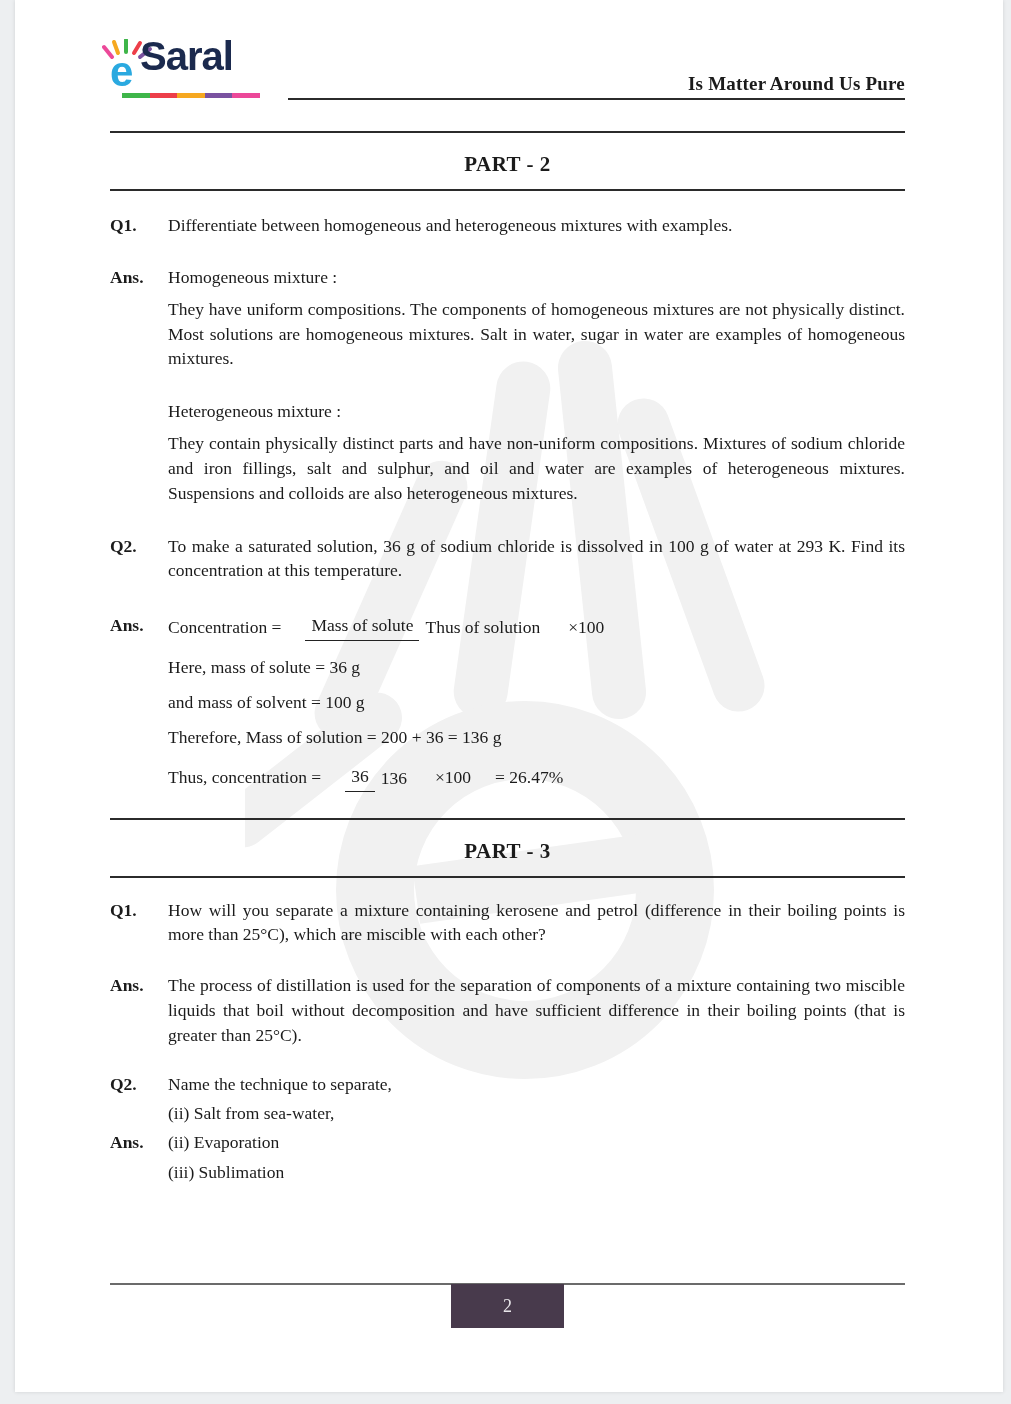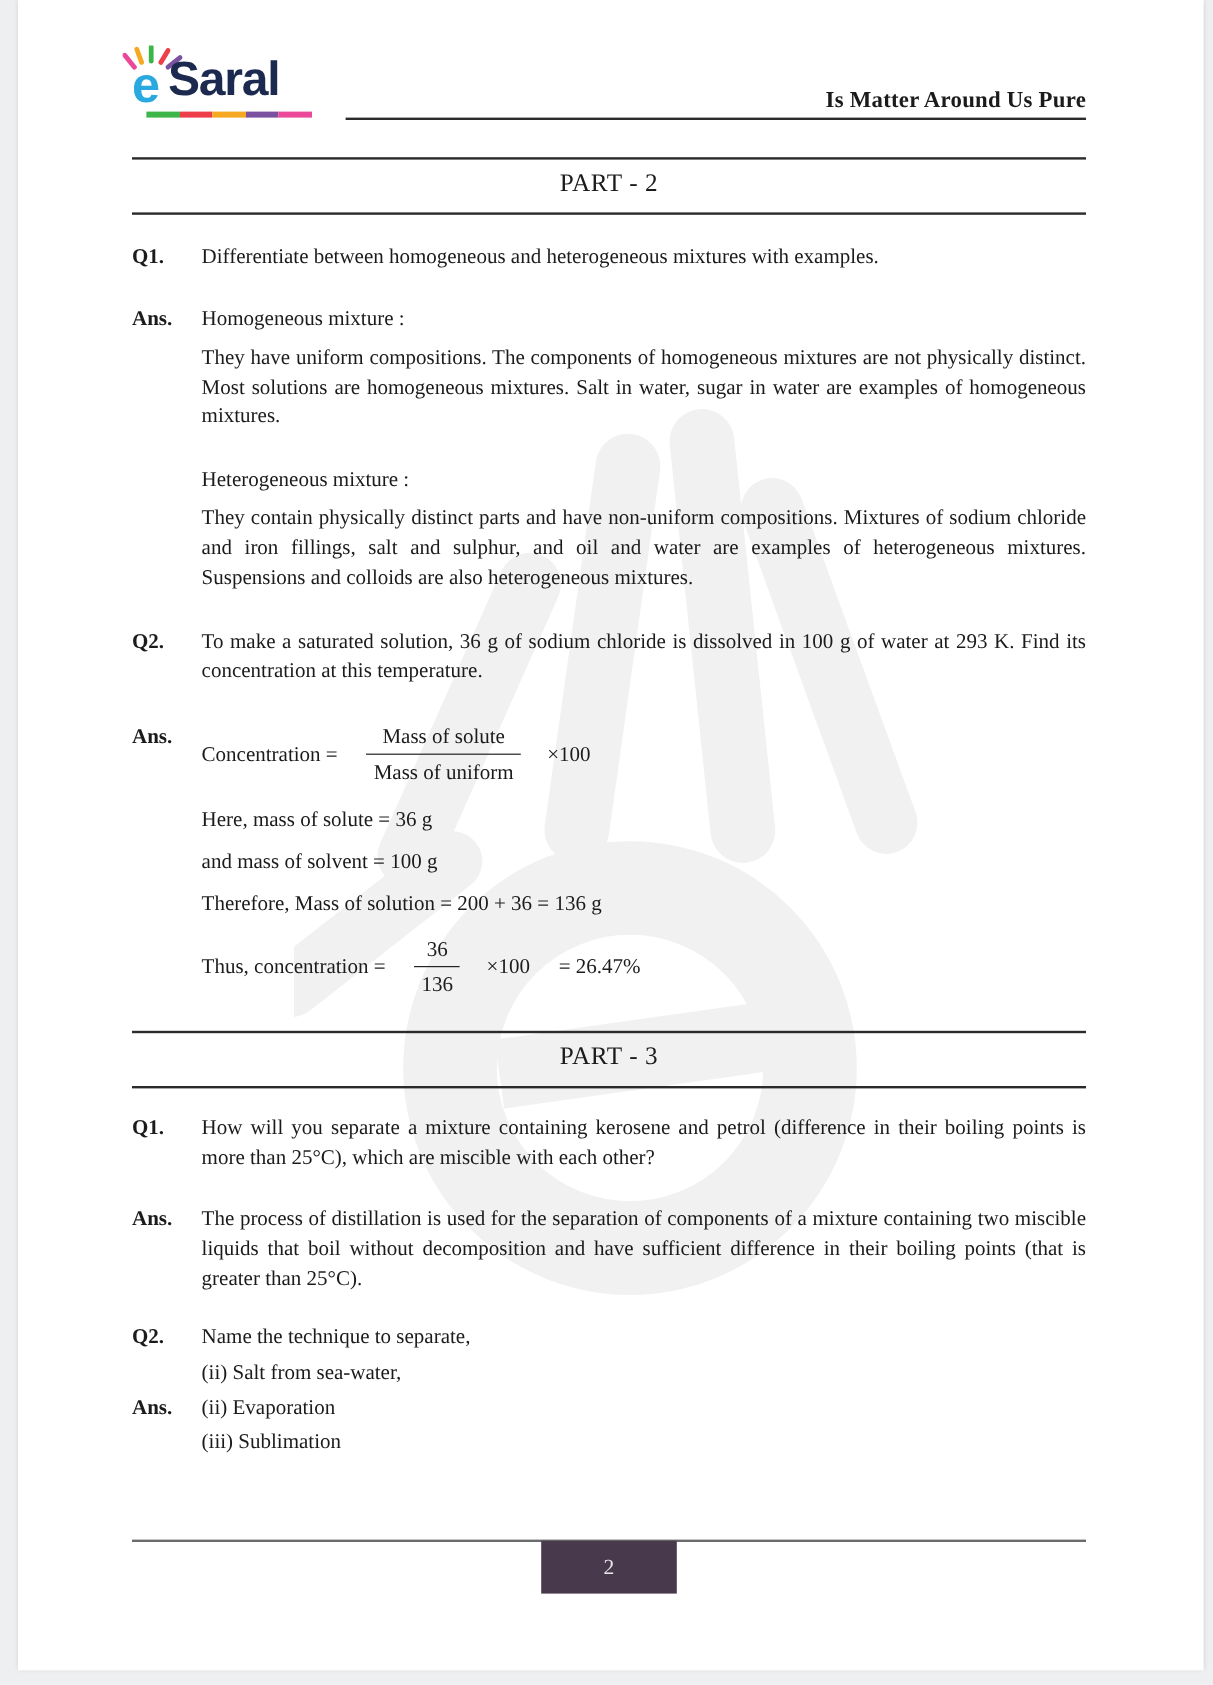--- a/index.html
+++ b/index.html
@@ -22,43 +22,43 @@
 
   
   .watermark{ position:absolute; left:230px; top:330px; z-index:1; pointer-events:none; }
 
   
   .header{ display:flex; align-items:flex-end; margin-top:44px; height:56px; }
   .logo{ position:relative; width:150px; height:56px; flex:0 0 auto; }
   .logo-mark{ position:absolute; left:0; bottom:10px; }
   .logo-e{ font-family:"Liberation Sans",sans-serif; font-weight:bold; font-size:42px; line-height:34px; color:var(--blue); }
   .logo-fingers{ position:absolute; left:-8px; top:-16px; }
-  .logo-text{ position:absolute; left:30px; bottom:14px; font-family:"Liberation Sans",sans-serif;
+  .logo-text{ position:absolute; left:30px; bottom:24px; font-family:"Liberation Sans",sans-serif;
     font-weight:bold; font-size:40px; line-height:40px; color:var(--navy); letter-spacing:-1px; }
   .logo-underline{ position:absolute; left:12px; bottom:2px; width:138px; height:5px; display:flex; }
   .logo-underline span{ flex:1; height:100%; }
   .header-right{ flex:1; margin-left:28px; border-bottom:2.5px solid var(--rule);
     display:flex; justify-content:flex-end; padding-bottom:3px; }
   .doc-title{ font-size:19px; font-weight:bold; letter-spacing:.2px; }
 
   
   .part-heading{ margin-top:31px; }
   .part-heading .rule{ border-top:2.5px solid var(--rule); }
-  .part-heading h2{ text-align:center; font-size:21px; font-weight:normal; letter-spacing:.5px; padding:7px 0 12px 0; }
+  .part-heading h2{ text-align:center; font-size:21px; font-weight:bold; letter-spacing:.5px; padding:19px 0 12px 0; }
 
   
   .qa-row{ display:flex; font-size:17.5px; line-height:1.42; }
   .qa-label{ width:58px; flex:0 0 auto; font-weight:bold; }
   .qa-body{ flex:1; text-align:justify; }
   .sub-title{ margin-bottom:7px; }
   .list-line{ margin-bottom:4.5px; }
 
   
   .formula-row{ display:flex; align-items:center; gap:24px; text-align:left; }
-  .frac{ display:inline-flex; flex-direction:column; text-align:center; }
+  .frac{ display:inline-flex; flex-direction:row; text-align:center; }
   .frac .num{ padding:0 6px 2px 6px; border-bottom:1.6px solid #222; }
   .frac .den{ padding:2px 6px 0 6px; }
   .times{ margin-left:-2px; }
   .calc-line{ margin-top:10px; }
 
   
   .footer{ position:absolute; left:0; top:1283px; width:100%; z-index:2; padding:0 98px 0 95px; }
   .footer-line{ border-top:2px solid #6b6b6b; }
   .page-num-box{ width:113px; height:44px; background:var(--plum); margin:-1px auto 0 auto;
     display:flex; align-items:center; justify-content:center; }
@@ -141,21 +141,21 @@
       <div class="qa-body">To make a saturated solution, 36 g of sodium chloride is dissolved in 100 g of water at 293 K. Find its concentration at this temperature.</div>
     </div>
 
     <div class="qa-row mt30">
       <div class="qa-label">Ans.</div>
       <div class="qa-body">
         <div class="formula-row">
           <span>Concentration =</span>
           <span class="frac">
             <span class="num">Mass of solute</span>
-            <span class="den">Mass of uniform</span>
+            <span class="den">Thus of solution</span>
           </span>
           <span class="times">×100</span>
         </div>
         <div class="calc-line mt14">Here, mass of solute = 36 g</div>
         <div class="calc-line">and mass of solvent  = 100 g</div>
         <div class="calc-line">Therefore, Mass of solution = 200 + 36 = 136 g</div>
         <div class="formula-row mt14">
           <span>Thus, concentration =</span>
           <span class="frac">
             <span class="num">36</span>

